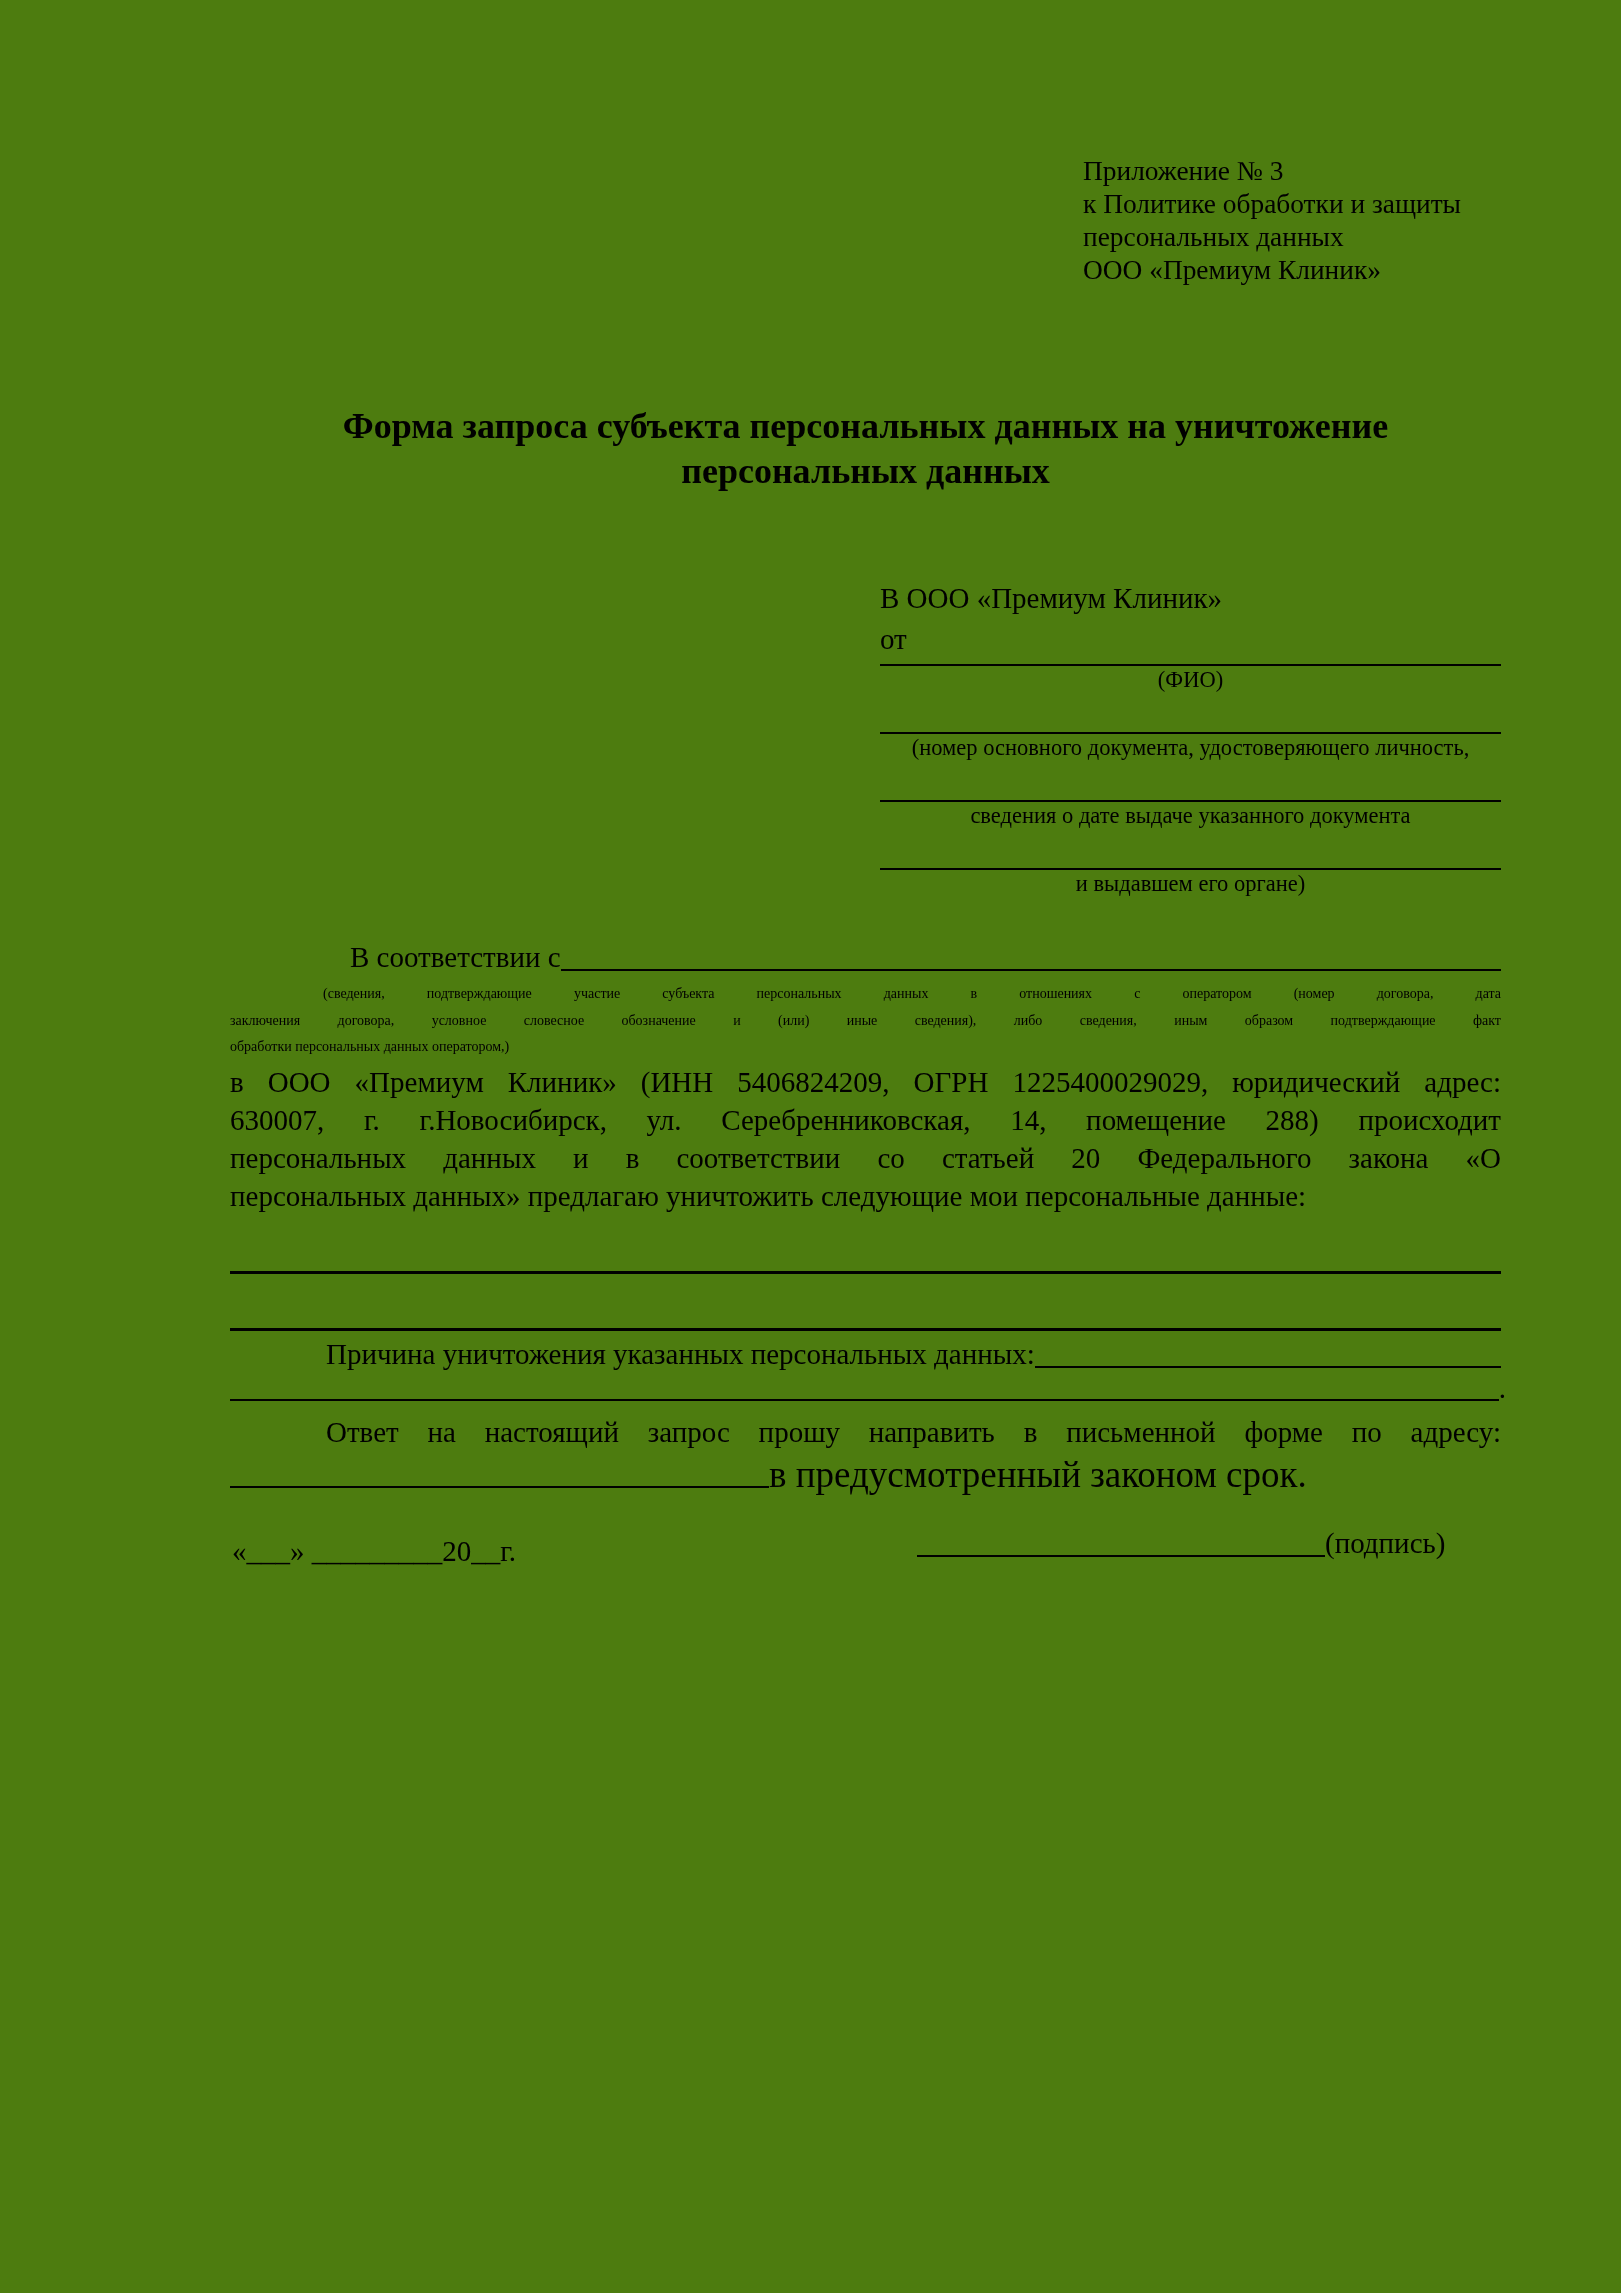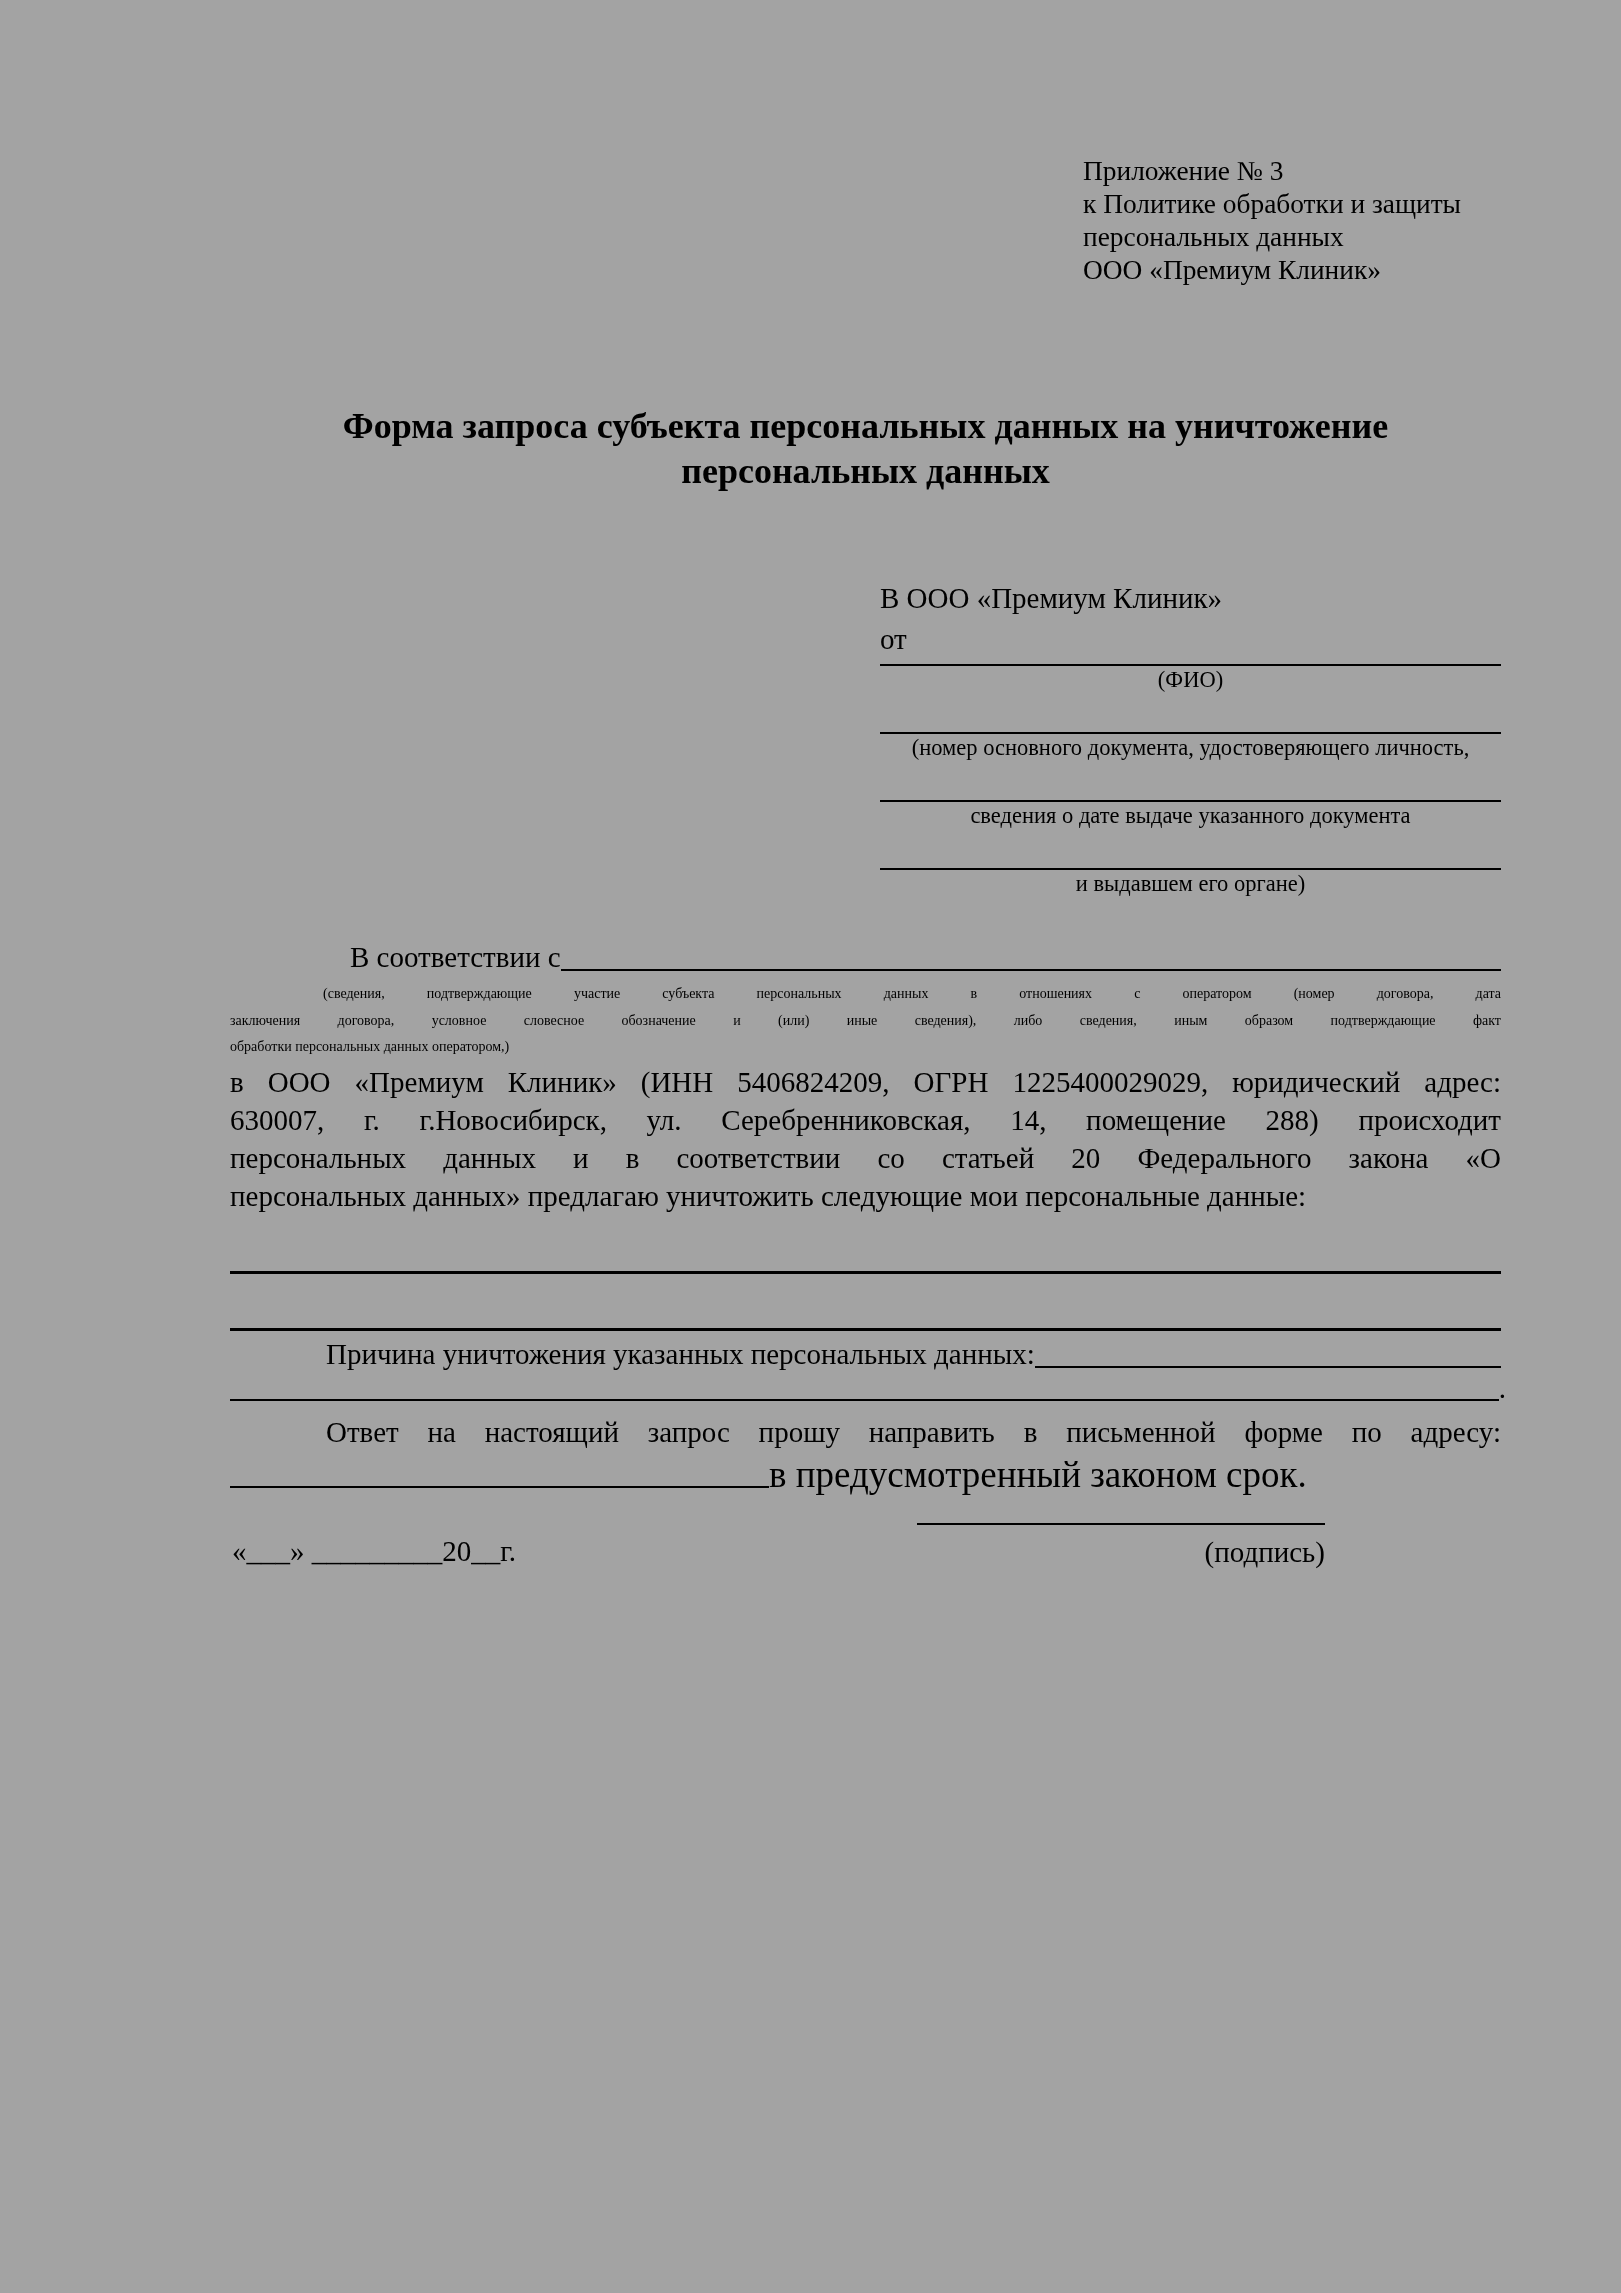--- a/index.html
+++ b/index.html
@@ -1,20 +1,20 @@
 <!DOCTYPE html>
 <html><head>
 <meta charset="utf-8">
 <style>
   html,body{margin:0;padding:0;background:#777;}
   .page{
     position:relative;
     width:1621px;height:2294px;
     margin:0 auto;
-    background:#a3a3a3;
+    background:#4d7c0f;
     font-family:"Liberation Serif","DejaVu Serif",serif;
     color:#000;
     overflow:hidden;
   }
   .abs{position:absolute;}
 
   
   .header-block{left:1083px;top:155px;width:431px;font-size:27.4px;line-height:33px;}
 
   
@@ -57,21 +57,21 @@
   
   .resp1{left:230px;top:1413px;width:1271px;font-size:29px;line-height:39px;text-indent:96px;}
   .resp2{left:230px;top:1453px;width:1271px;height:41px;display:flex;align-items:flex-end;
          font-size:37px;line-height:39px;}
   .resp2 .blank{flex:0 0 539px;border-bottom:2.9px solid #000;margin-bottom:5.9px;height:0;}
   .resp2 .suffix{white-space:nowrap;}
 
   
   .footer{left:230px;top:1523px;width:1271px;height:47px;font-size:29px;line-height:41px;}
   .footer .date{position:absolute;left:2px;top:0;white-space:nowrap;margin-top:8px;}
-  .footer .sig{position:absolute;left:687px;top:0;display:flex;align-items:flex-end;height:41px;flex-direction:column;}
+  .footer .sig{position:absolute;left:687px;top:0;display:flex;align-items:flex-end;height:41px;}
   .footer .sigline{width:408px;border-bottom:2px solid #000;margin-bottom:6.9px;height:0;}
   .footer .sigcap{white-space:nowrap;}
 </style>
 </head>
 <body>
 
 <div class="page">
 
   <div class="abs header-block">
     <div>Приложение № 3</div>

